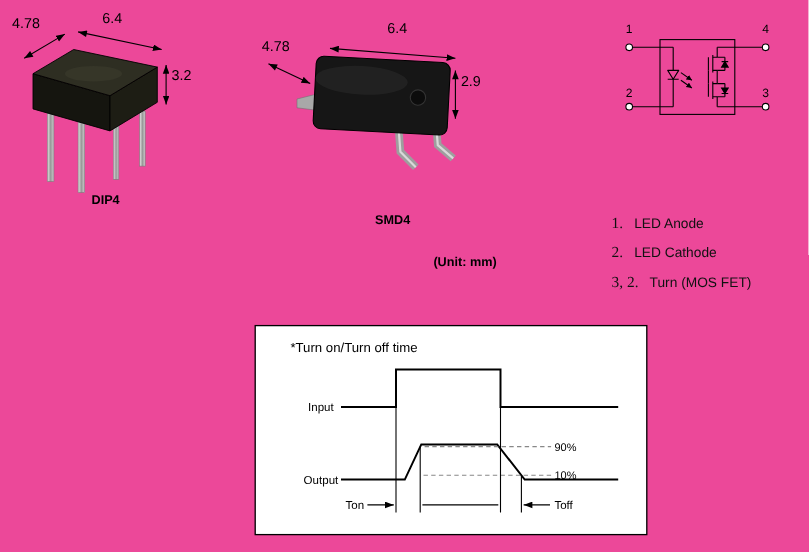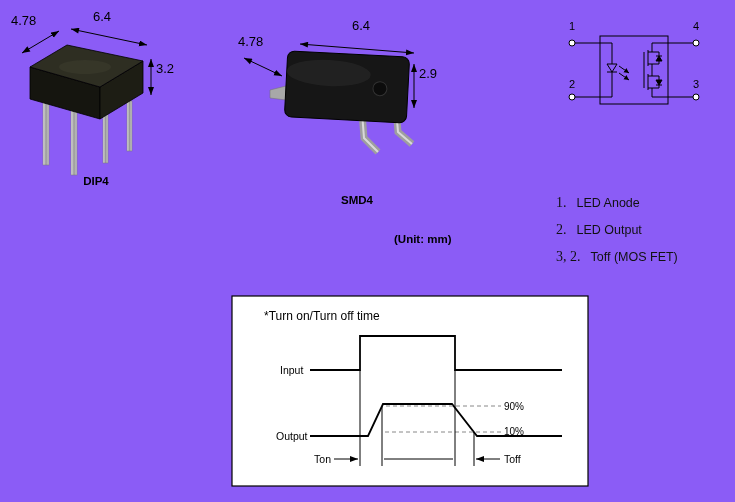--- a/index.html
+++ b/index.html
@@ -1,17 +1,17 @@
 <!DOCTYPE html>
 <html><head>
 <meta charset="utf-8">
 <style>
   * { margin:0; padding:0; box-sizing:border-box; }
   html,body { background:#fff; font-family:"Liberation Sans", sans-serif; }
-  .page { position:relative; width:735px; height:502px; background:#8b5cf6; overflow:hidden; }
+  .page { position:relative; width:735px; height:502px; background:#ec4899; overflow:hidden; }
   .abs { position:absolute; }
   svg text { font-family:"Liberation Sans", sans-serif; fill:#000; }
   .pins { position:absolute; left:556px; top:176px; width:172px; }
   .pinrow { display:flex; align-items:baseline; height:27px; }
   .pnum { font-family:"Liberation Serif", serif; font-size:14px; margin-right:10px; color:#111; }
   .pdesc { font-size:12.5px; color:#111;margin-top:20px; }
   .unitnote { position:absolute; left:394px; top:233px; font-size:11.5px; color:#000;font-weight:bold; }
 </style>
 </head>
 <body>
@@ -171,25 +171,25 @@
     </g>
   </svg>
 
   <div class="pins">
     <div class="pinrow">
       <span class="pnum">1.</span>
       <span class="pdesc">LED Anode</span>
     </div>
     <div class="pinrow">
       <span class="pnum">2.</span>
-      <span class="pdesc">LED Output</span>
+      <span class="pdesc">LED Cathode</span>
     </div>
     <div class="pinrow">
       <span class="pnum">3, 2.</span>
-      <span class="pdesc">Toff (MOS FET)</span>
+      <span class="pdesc">Turn (MOS FET)</span>
     </div>
   </div>
 
   <svg class="abs" style="left:230px;top:294px" width="362" height="198" viewBox="0 0 362 198">
     <rect x="2" y="2" width="356" height="190" fill="#fff" stroke="#000" stroke-width="1.2"></rect>
     <text x="34" y="26" font-size="12">*Turn on/Turn off time</text>
 
     <text x="50" y="80" font-size="10.5">Input</text>
     <path d="M80,76 H130 V42 H225 V76 H332" fill="none" stroke="#000" stroke-width="1.8"></path>
 

